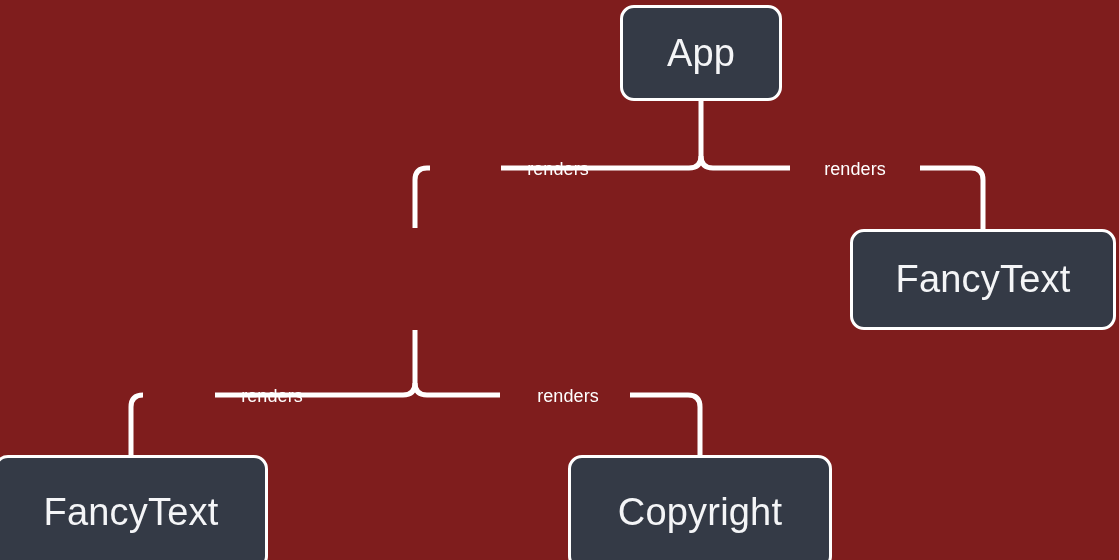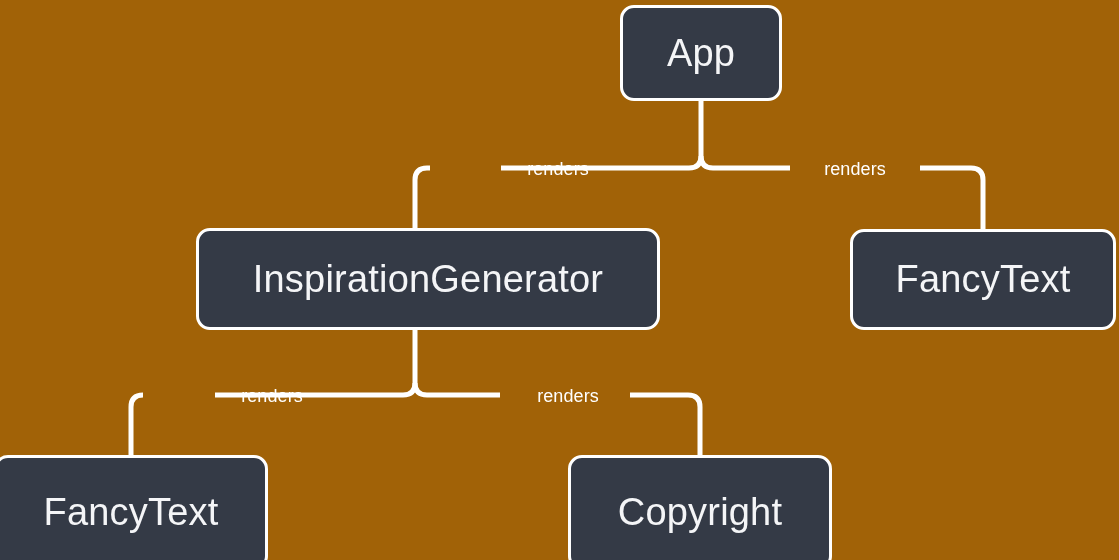--- a/index.html
+++ b/index.html
@@ -8,21 +8,21 @@
   }
   body {
     font-family: "Liberation Sans", sans-serif;
     background: #ffffff;
   }
   #diagram-root {
     position: relative;
     width: 1119px;
     height: 560px;
     overflow: hidden;
-    background: #a16207;
+    background: #7f1d1d;
   }
   #connector-layer {
     position: absolute;
     left: 0;
     top: 0;
     width: 1119px;
     height: 560px;
   }
   .node {
     position: absolute;
@@ -71,21 +71,20 @@
       <path d="M 415 383 Q 415 395 403 395 L 215 395"></path>
       <path d="M 143 395 Q 131 395 131 407 L 131 455"></path>
 
       <path d="M 415 383 Q 415 395 427 395 L 500 395"></path>
       <path d="M 630 395 L 688 395 Q 700 395 700 407 L 700 455"></path>
     </g>
   </svg>
 
   <div class="node" style="left:620px; top:5px; width:162px; height:96px;">App</div>
 
-  <div class="node" style="left:196px; top:228px; width:464px; height:102px;">InspirationGenerator</div>
 
   <div class="node" style="left:850px; top:229px; width:266px; height:101px;">FancyText</div>
 
   <div class="node" style="left:-6px; top:455px; width:274px; height:115px;">FancyText</div>
 
   <div class="node" style="left:568px; top:455px; width:264px; height:115px;">Copyright</div>
 
   <div class="edge-label" style="left:558px; top:169px;">renders</div>
 
   <div class="edge-label" style="left:855px; top:169px;">renders</div>

